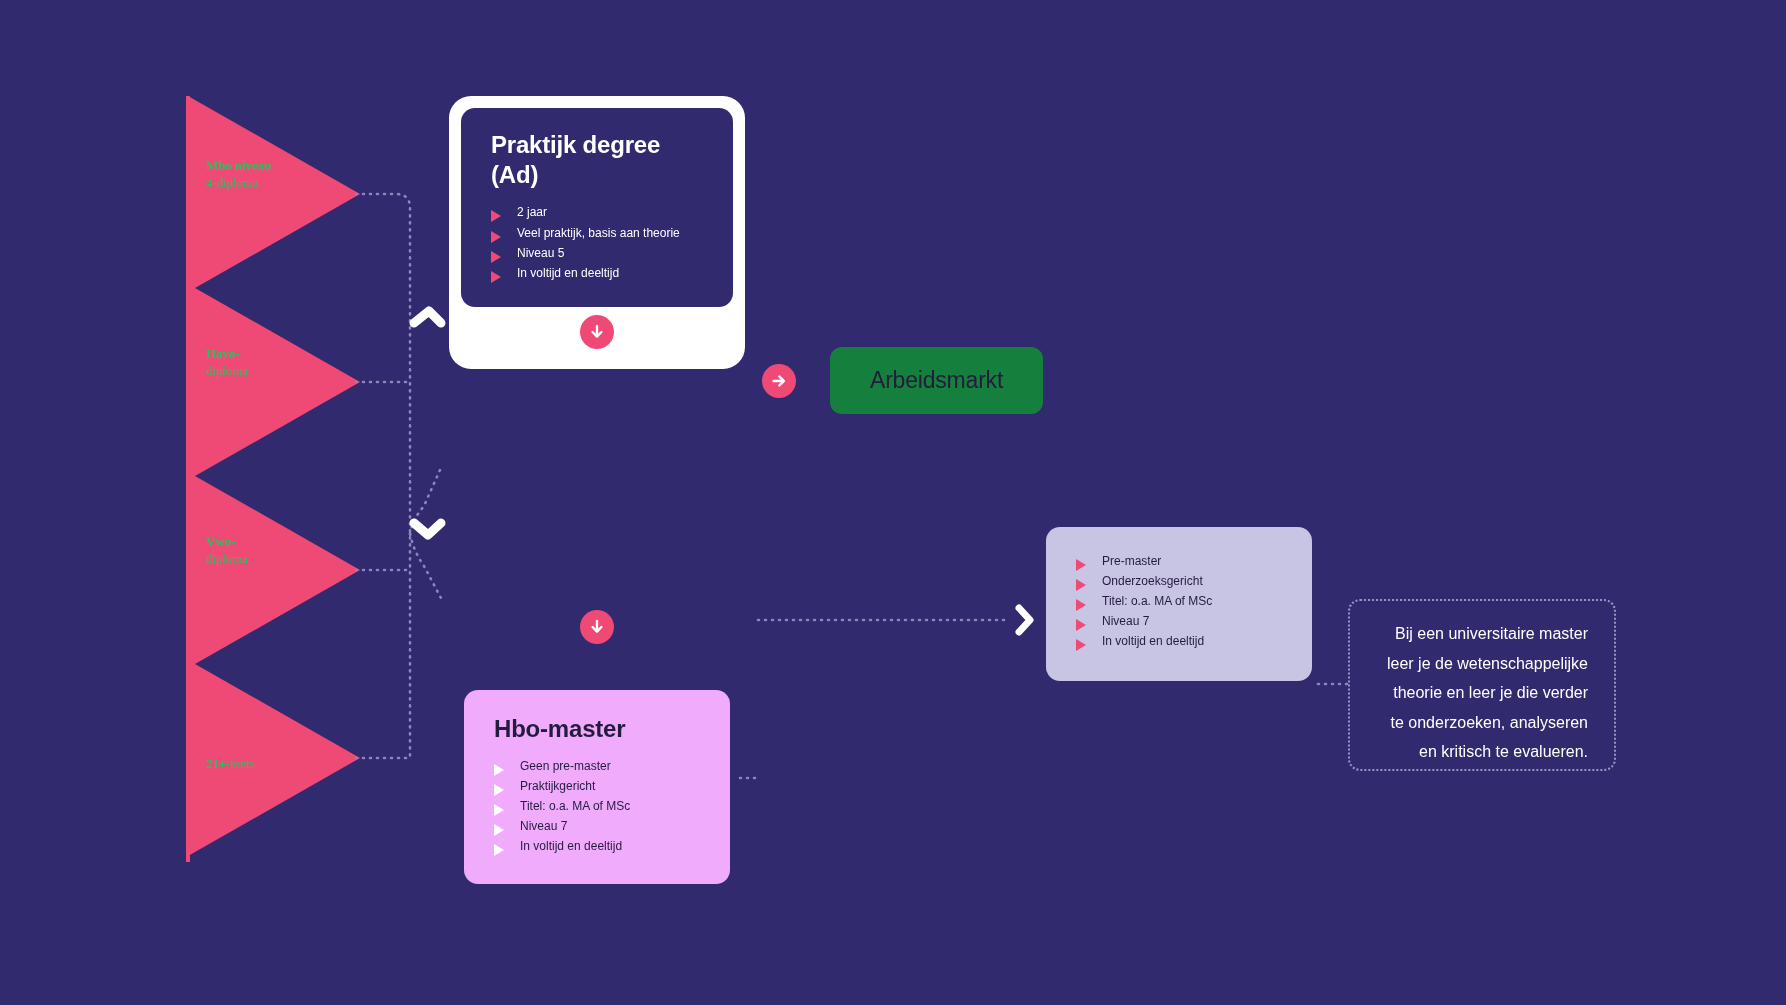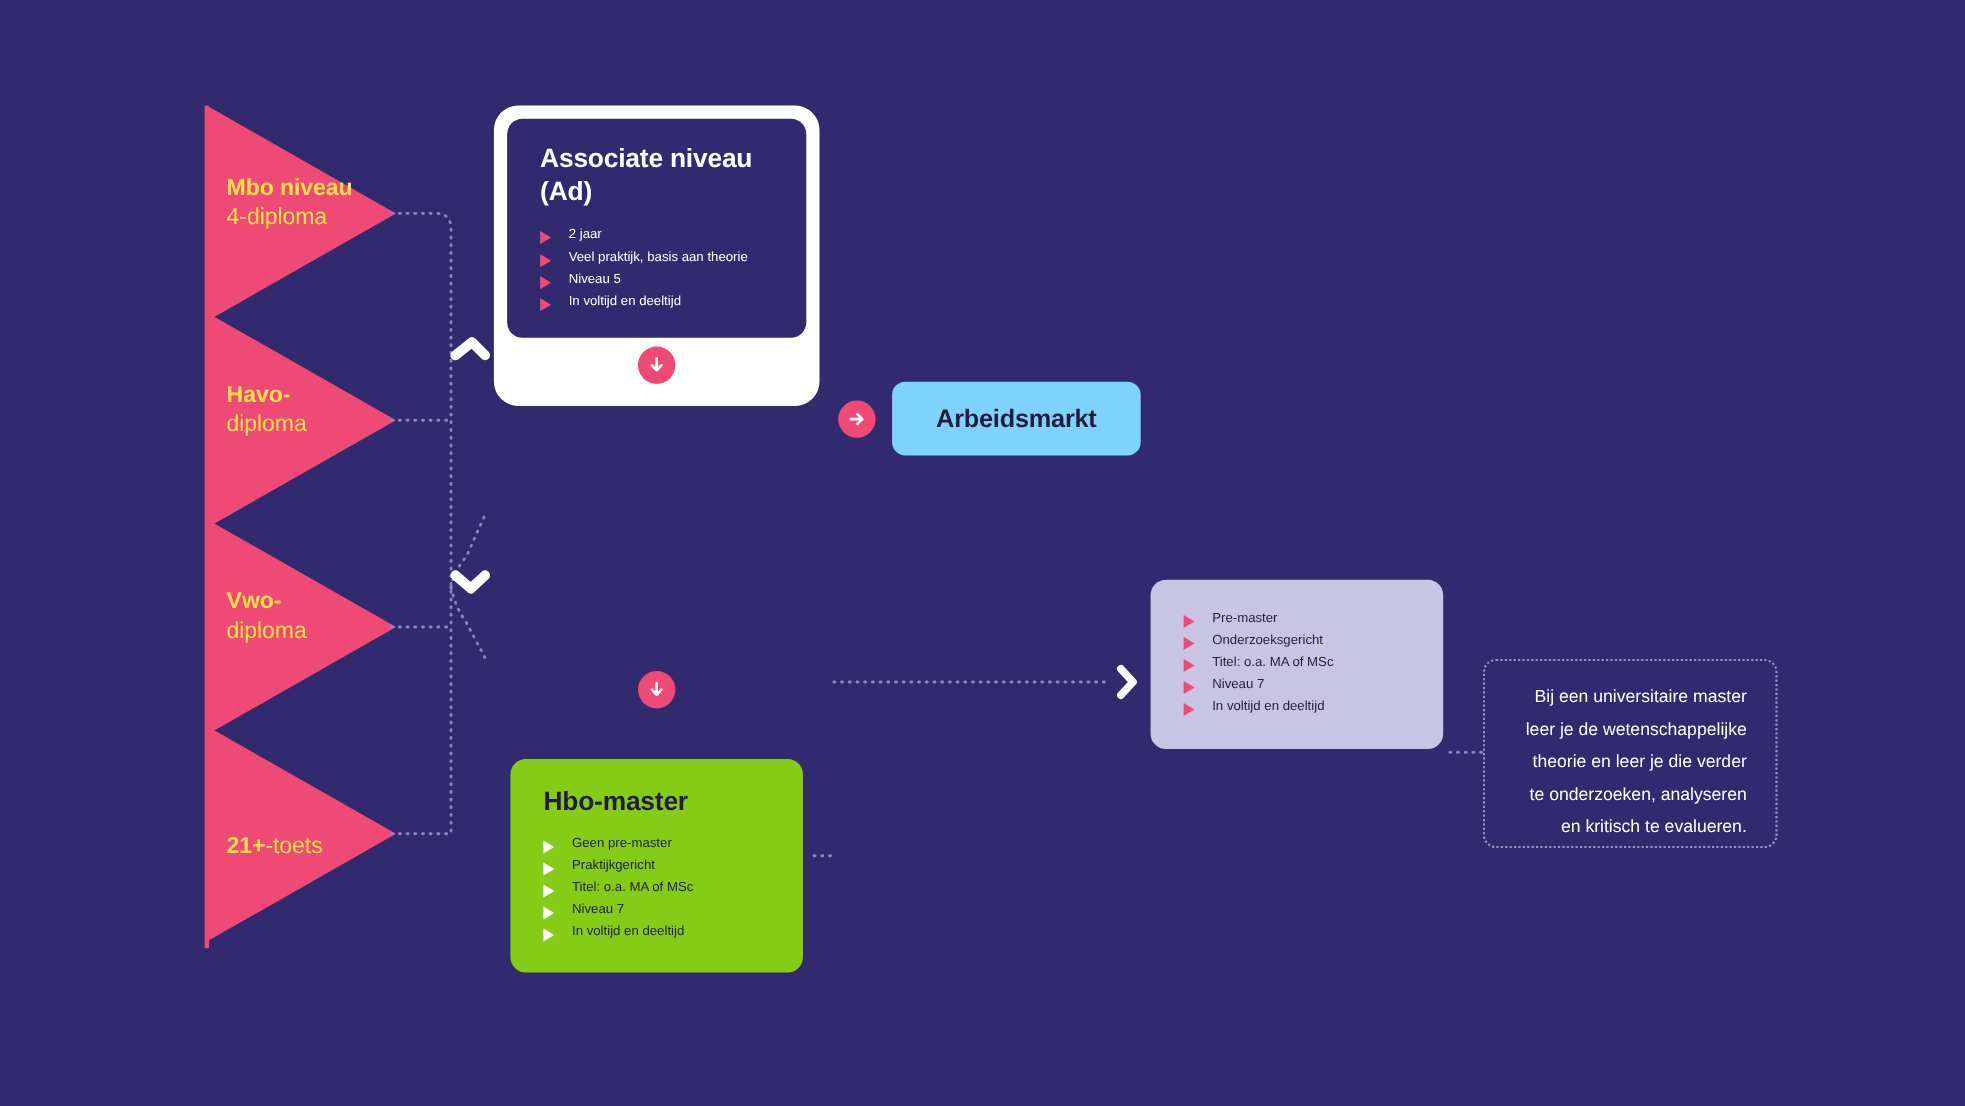--- a/index.html
+++ b/index.html
@@ -47,25 +47,26 @@
     clip-path: polygon(0 0, 100% 50%, 0 100%);
   }
   .tri-1 { top: 0px; }
   .tri-2 { top: 188px; }
   .tri-3 { top: 376px; }
   .tri-4 { top: 564px; }
 
   .tri-label {
     position: absolute;
     left: 20px;
-    color: #fde047;
-    font-size: 21px;
+    color: #22c55e;
+    font-size: 13px;
     line-height: 1.28;
     letter-spacing: -0.1px;
     white-space: nowrap;
+    font-family: Liberation Serif, serif;
   }
   .tri-label b { font-weight: 700; }
   .tri-label span { font-weight: 400; }
   .lbl-1 { top: 62px; }
   .lbl-2 { top: 250px; }
   .lbl-3 { top: 438px; }
   .lbl-4 { top: 660px; text-align: right; }
 
   
   .connectors {
@@ -148,38 +149,38 @@
   .circle-arrow-right {
     width: 34px; height: 34px;
     border-radius: 50%;
     background: #ef4a75;
     display: flex;
     align-items: center;
     justify-content: center;
     flex: none;
   }
   .arbeids-box {
-    margin-left: 15px;
-    background: #7dd3fc;
+    margin-left: 34px;
+    background: #15803d;
     border-radius: 12px;
     padding: 20px 40px;
     font-size: 23px;
-    font-weight: 700;
+    font-weight: 400;
     color: #231c3d;
     letter-spacing: -0.2px;
     white-space: nowrap;
   }
 
   
   .hbo-master {
     position: absolute;
     left: 464px;
     top: 690px;
     width: 266px;
-    background: #84cc16;
+    background: #f0abfc;
     color: #241c3f;
     border-radius: 14px;
     padding: 24px 24px 26px 30px;
     box-sizing: border-box;
   }
   .hbo-master .card-title { color: #241c3f; }
   .hbo-master .bullets li .tri-bullet {
     border-left-color: #ffffff;
   }
 
@@ -270,21 +271,21 @@
       <path d="M414 523 L428 535 L441 523"></path>
     </g>
     <g fill="none" stroke="#ffffff" stroke-width="7" stroke-linecap="round" stroke-linejoin="round">
       <path d="M1019 608 L1030 620 L1019 632"></path>
     </g>
   </svg>
 
   <div class="hbo-stack">
 
     <div class="card card-navy">
-      <h2 class="card-title">Associate niveau (Ad)</h2>
+      <h2 class="card-title">Praktijk degree (Ad)</h2>
       <ul class="bullets">
         <li><span class="tri-bullet"></span><span>2 jaar</span></li>
         <li><span class="tri-bullet"></span><span>Veel praktijk, basis aan theorie</span></li>
         <li><span class="tri-bullet"></span><span>Niveau 5</span></li>
         <li><span class="tri-bullet"></span><span>In voltijd en deeltijd</span></li>
       </ul>
     </div>
 
     <div class="gap-arrow">
       <div class="circle-arrow">

